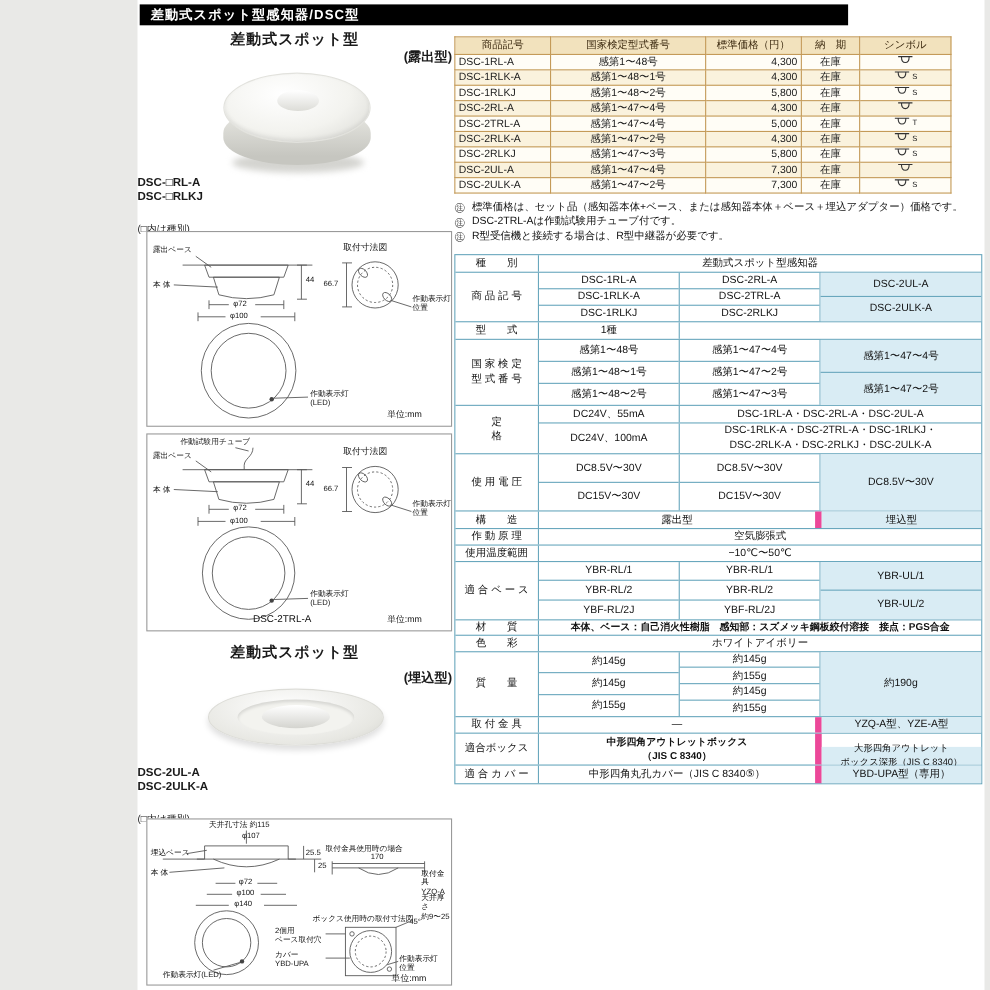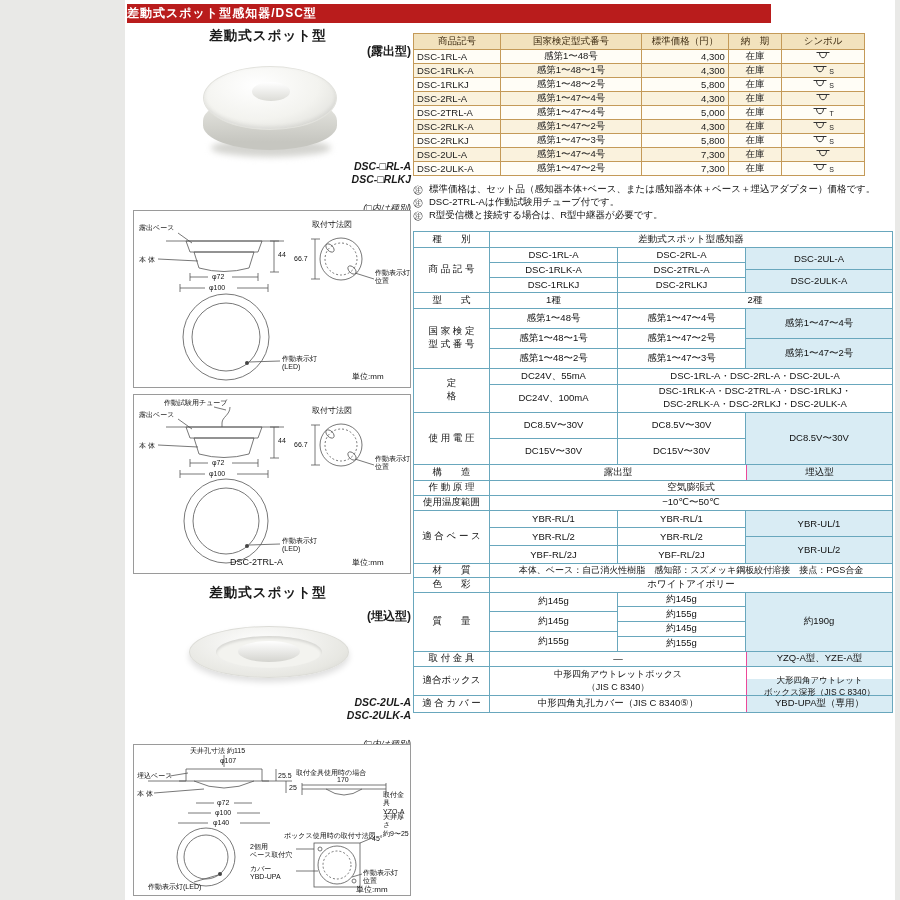--- a/index.html
+++ b/index.html
@@ -1,28 +1,28 @@
 <!DOCTYPE html>
 <html><head>
 <meta charset="utf-8">
 <style>
   * { margin:0; padding:0; box-sizing:border-box; }
   html,body { width:900px; height:900px; }
   body { background:#e9e9e7; font-family:"Liberation Sans","DejaVu Sans",sans-serif; color:#1a1a1a; position:relative; overflow:hidden; }
   .page { position:absolute; left:125px; top:0; width:770px; height:900px; background:#ffffff; }
 
   
-  .header-bar { position:absolute; left:2px; top:4px; width:644px; height:19px; background:#b91c1c; color:#fff;
-    font-size:12px; font-weight:bold; line-height:19px; letter-spacing:1px; }
+  .header-bar { position:absolute; left:2px; top:4px; width:644px; height:19px; background:#000000; color:#fff;
+    font-size:12px; font-weight:bold; line-height:19px; padding-left:10px; letter-spacing:1px; }
 
   
   .leftcol { position:absolute; left:0; top:0; width:286px; height:900px; }
   .ptitle { position:absolute; width:286px; text-align:center; font-size:13.5px; font-weight:bold; letter-spacing:1px; }
   .psub { position:absolute; width:286px; text-align:right; font-size:12px; font-weight:bold; }
-  .models { position:absolute; width:286px; text-align:right; font-size:10.5px; line-height:13px; font-weight:bold;font-style:italic; }
+  .models { position:absolute; width:286px; text-align:left; font-size:10.5px; line-height:13px; font-weight:bold; }
   .models .mnote { font-size:9px; font-weight:normal;margin-top:16px; }
 
   
   .photo1 { position:absolute; left:70px; top:60px; width:150px; height:97px; }
   .p1-shadow { position:absolute; left:16px; bottom:0; width:120px; height:18px; border-radius:50%; background:#d4d4d0; filter:blur(3px); }
   .p1-side { position:absolute; left:8px; top:36px; width:134px; height:54px; border-radius:50%/46%; background:linear-gradient(180deg,#ecece7,#c6c6c0 85%); }
   .p1-top { position:absolute; left:8px; top:6px; width:134px; height:64px; border-radius:50%;
     background:radial-gradient(ellipse at 40% 30%, #ffffff 0%, #f3f3ef 55%, #d8d8d3 100%);
     box-shadow:inset 0 -2px 4px rgba(0,0,0,.08); border:1px solid #e2e2dd; }
   .p1-dome { position:absolute; left:57px; top:22px; width:38px; height:19px; border-radius:50%; background:linear-gradient(180deg,#ffffff,#dcdcd7); }
@@ -67,35 +67,35 @@
   .ntext { flex:1; }
 
   
   .spec { width:480px; margin-top:8px; border:1px solid #69a7bd; font-size:9.5px; color:#111; }
   .sr { display:flex; border-top:1px solid #69a7bd; }
   .sr:first-child { border-top:none; }
   .sl { flex:0 0 76px; border-right:1px solid #69a7bd; display:flex; align-items:center; justify-content:center; text-align:center; }
   .cell { display:flex; align-items:center; justify-content:center; text-align:center; }
   .c1,.c2 { flex:0 0 128px; border-right:1px solid #69a7bd; }
   .c3 { flex:1; }
-  .span2 { flex:0 0 257px; border-right:1px solid #ec4899; }
+  .span2 { flex:0 0 257px; border-right:6px solid #ec4899; }
   .span3 { flex:1; }
   .spanR { flex:1; }
   .blue { background:#d9ecf4; }
   .stack { display:flex; flex-direction:column; }
   .stack > div { flex:1; display:flex; align-items:center; justify-content:center; border-top:1px solid #69a7bd; text-align:center; }
   .stack > div:first-child { border-top:none; }
   .rwrap { flex:1; display:flex; flex-direction:column; }
   .rrow { display:flex; flex:1; border-top:1px solid #69a7bd; }
   .rrow:first-child { border-top:none; flex:0 0 15px; }
   .rk { flex:0 0 128px; border-right:1px solid #69a7bd; }
   .rv { flex:1; }
   .pre { white-space:pre-line; }
   .f85 { font-size:8.5px;margin-top:12px; }
-  .f9 { font-size:9px; }
+  .f9 { font-size:9px;font-weight:bold; }
 </style>
 </head>
 <body>
 
 <div class="page">
 
   <div class="header-bar">差動式スポット型感知器/DSC型</div>
 
   <div class="leftcol">
 
@@ -456,21 +456,20 @@
         </div>
         <div class="c3 stack blue">
           <div>DSC-2UL-A</div>
           <div>DSC-2ULK-A</div>
         </div>
       </div>
 
       <div class="sr" style="height:16px">
         <div class="sl">型　　式</div>
         <div class="c1 cell">1種</div>
-        <div class="spanR cell">2種</div>
       </div>
 
       <div class="sr" style="height:60px">
         <div class="sl pre">国 家 検 定
 型 式 番 号</div>
         <div class="c1 stack">
           <div>感第1〜48号</div>
           <div>感第1〜48〜1号</div>
           <div>感第1〜48〜2号</div>
         </div>

